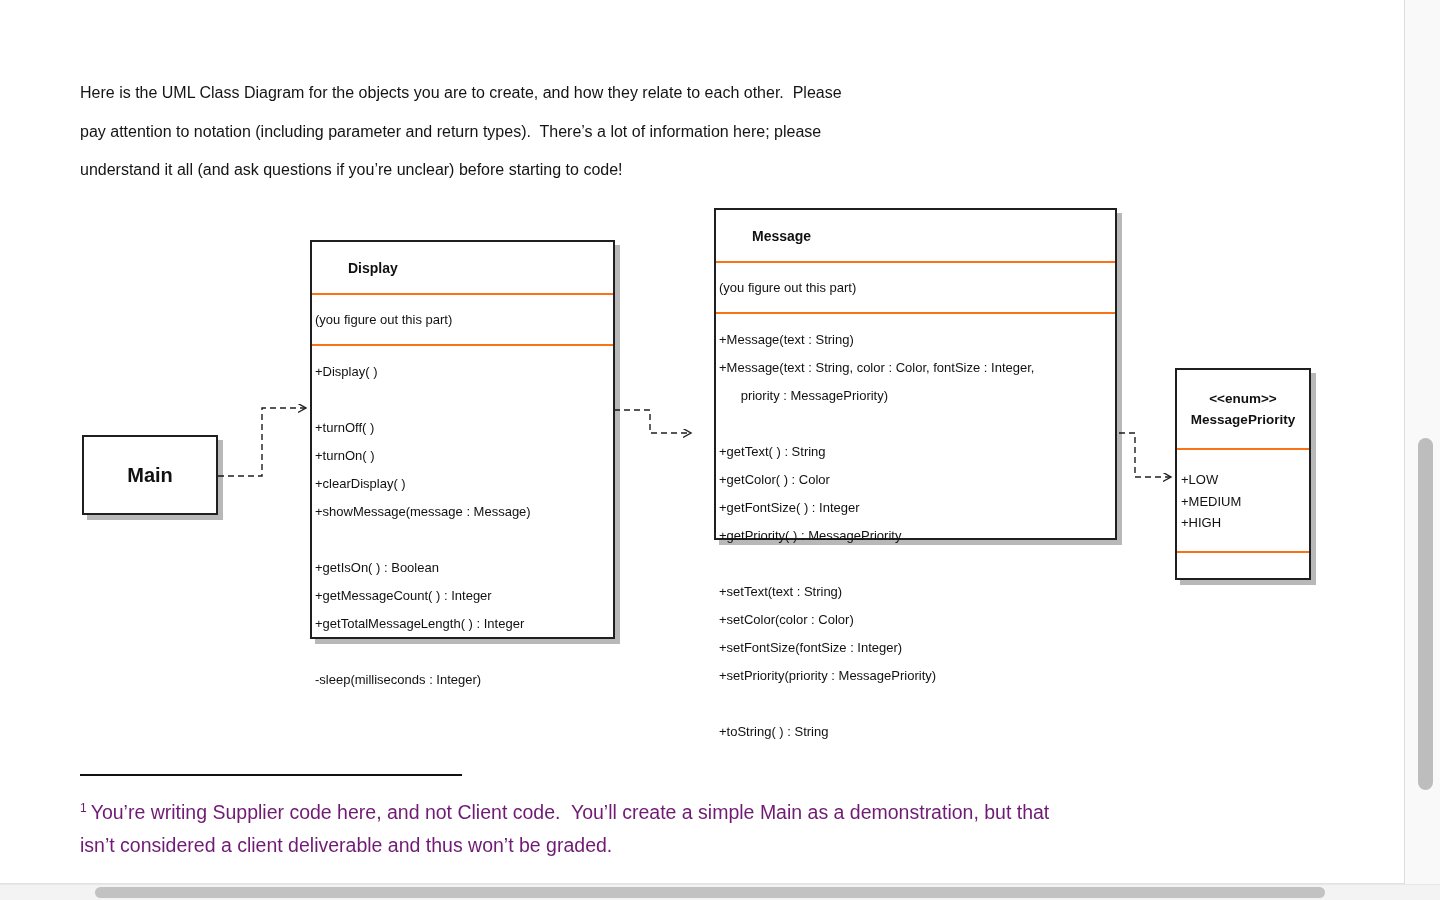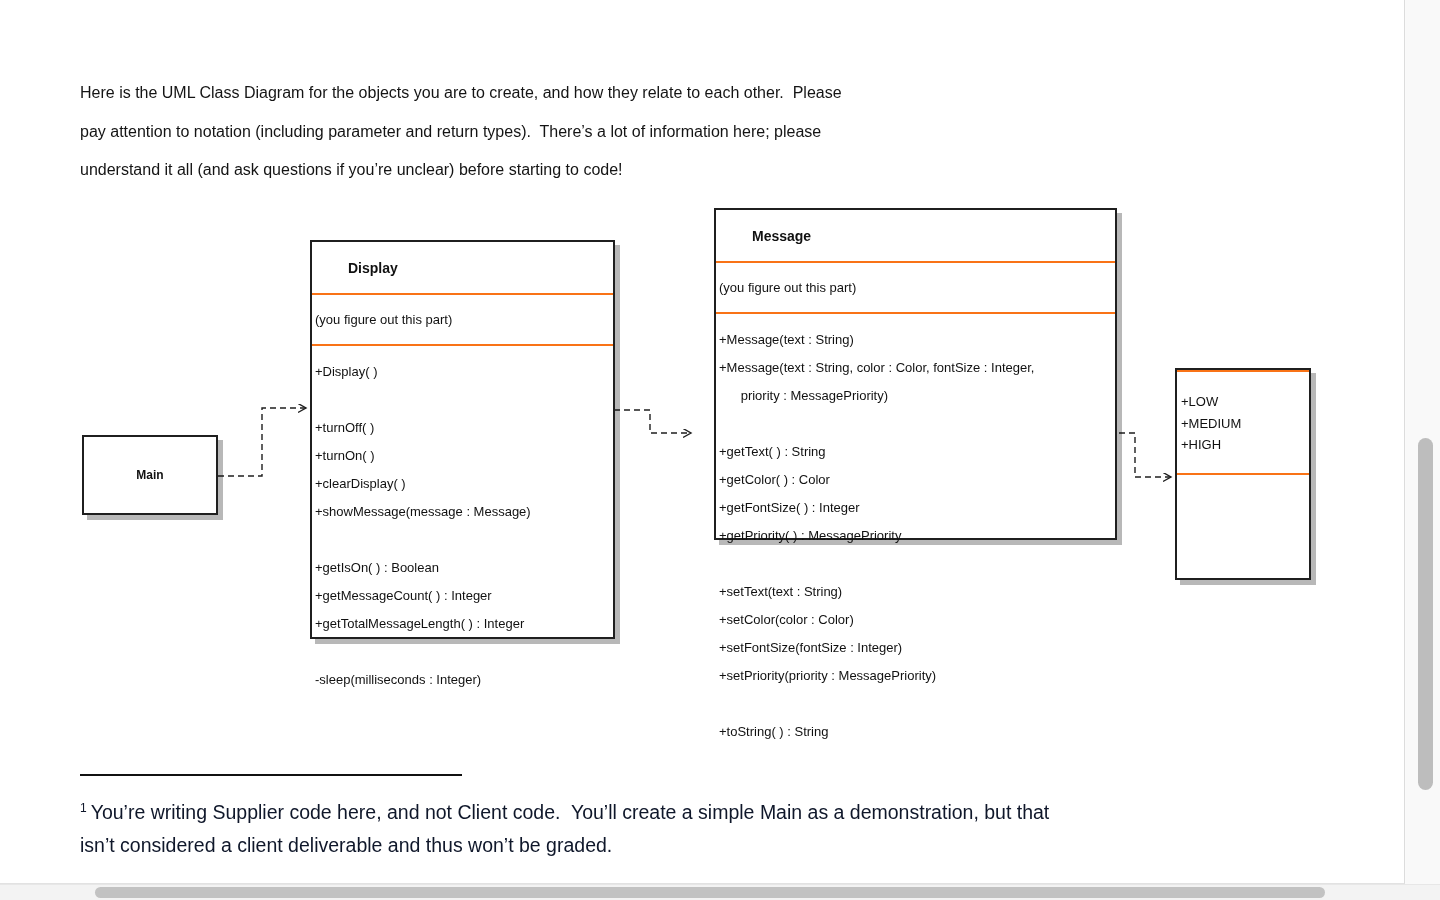--- a/index.html
+++ b/index.html
@@ -54,21 +54,21 @@
   }
   .display-box { left:310px; top:208px; width:305px; height:399px;margin-top:32px; }
   .display-box .uml-title { height:51px; }
   .display-box .uml-attrs { height:51px; }
   .message-box { left:714px; top:208px; width:403px; height:332px; }
   .message-box .uml-title { height:51px; }
   .message-box .uml-attrs { height:51px; }
   .main-box {
     left:82px; top:435px; width:136px; height:80px;
     display:flex; align-items:center; justify-content:center;
-    font-weight:bold; font-size:12px;
+    font-weight:bold; font-size:20px;
   }
   .enum-box { left:1175px; top:368px; width:136px; height:212px; }
   .enum-title {
     height:78px; display:flex; flex-direction:column;
     align-items:center; justify-content:center;
     font-weight:bold; font-size:13.5px; line-height:21px;
     text-align:center;
   }
   .enum-values {
     height:103px;
@@ -83,21 +83,21 @@
   }
   
   .footnote-rule {
     position:absolute; left:80px; top:774px;
     width:382px; height:2px; background:#111;
   }
   .footnote {
     position:absolute; left:80px; top:796px;
     width:1250px;
     font-size:19.5px; line-height:32.5px;
-    white-space:pre-wrap; color:#0f172a;
+    white-space:pre-wrap; color:#701a75;
   }
   .footnote sup {
     font-size:12px; vertical-align:super; line-height:0;
     margin-right:4px;
   }
   
   .vscroll-track {
     position:absolute; left:1406px; top:0;
     width:34px; height:884px;
     background:#f9f9f9;
@@ -175,20 +175,24 @@
 
 +setText(text : String)
 +setColor(color : Color)
 +setFontSize(fontSize : Integer)
 +setPriority(priority : MessagePriority)
 
 +toString( ) : String</div>
   </div>
 
   <div class="uml-box enum-box">
+    <div class="enum-title">
+      <span>&lt;&lt;enum&gt;&gt;</span>
+      <span>MessagePriority</span>
+    </div>
     <div class="uml-compartment enum-values">+LOW
 +MEDIUM
 +HIGH</div>
     <div class="uml-compartment enum-empty"></div>
   </div>
 
   <div class="footnote-rule"></div>
   <div class="footnote"><sup>1</sup><span>You’re writing Supplier code here, and not Client code.  You’ll create a simple Main as a demonstration, but that
 isn’t considered a client deliverable and thus won’t be graded.</span></div>
 

